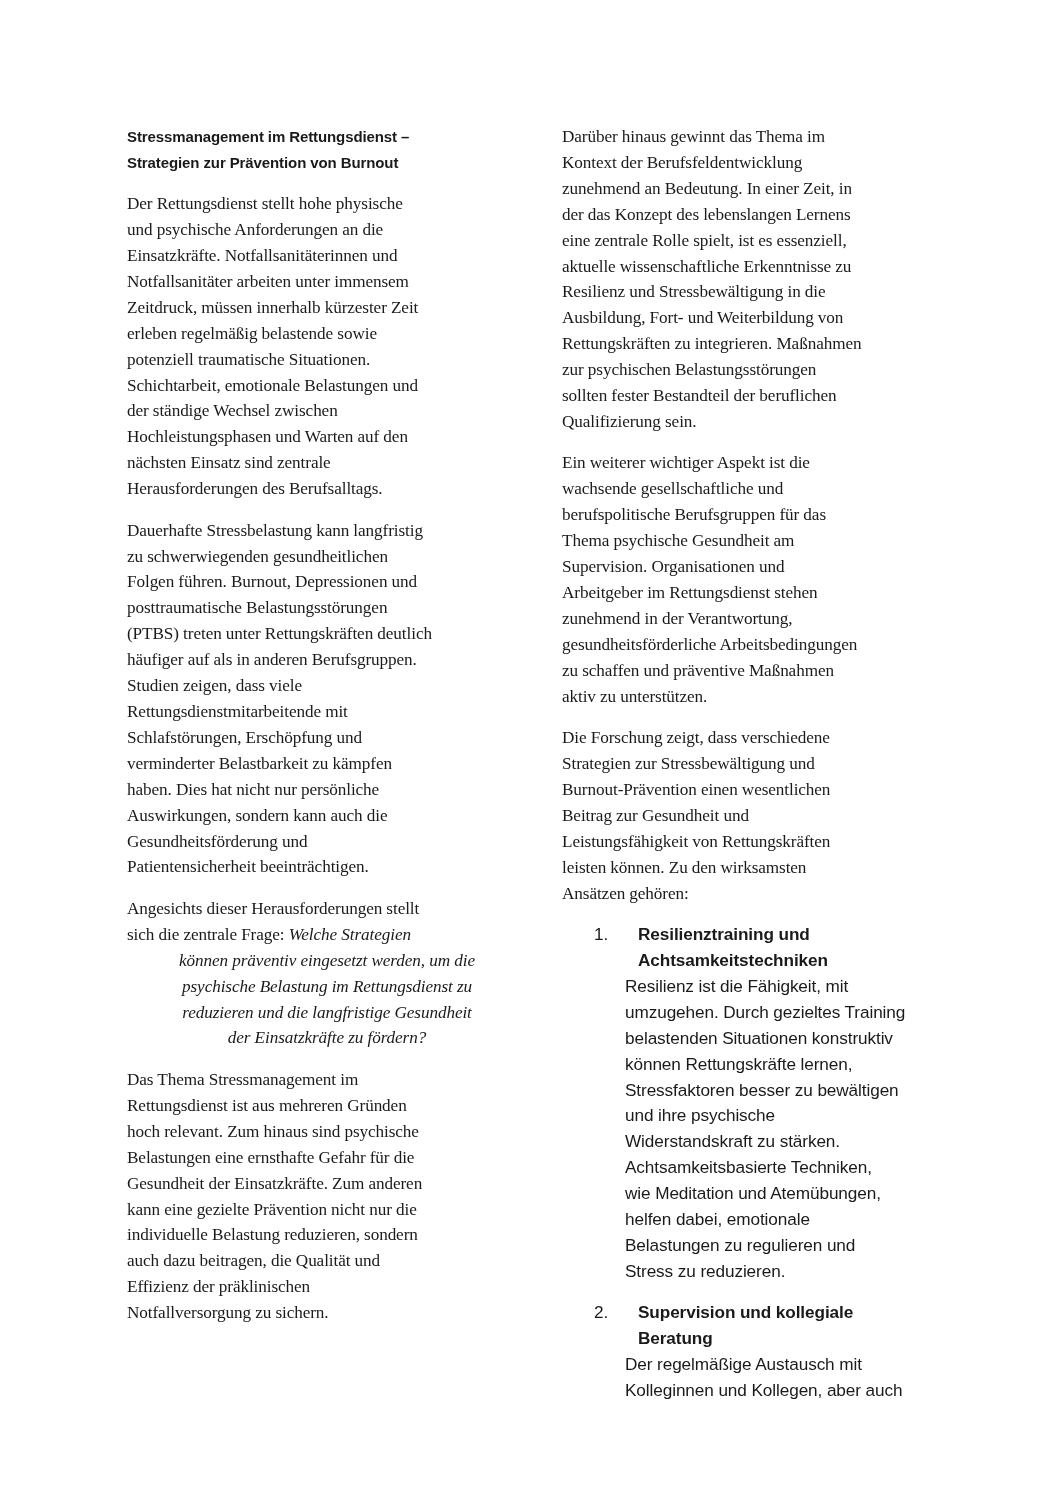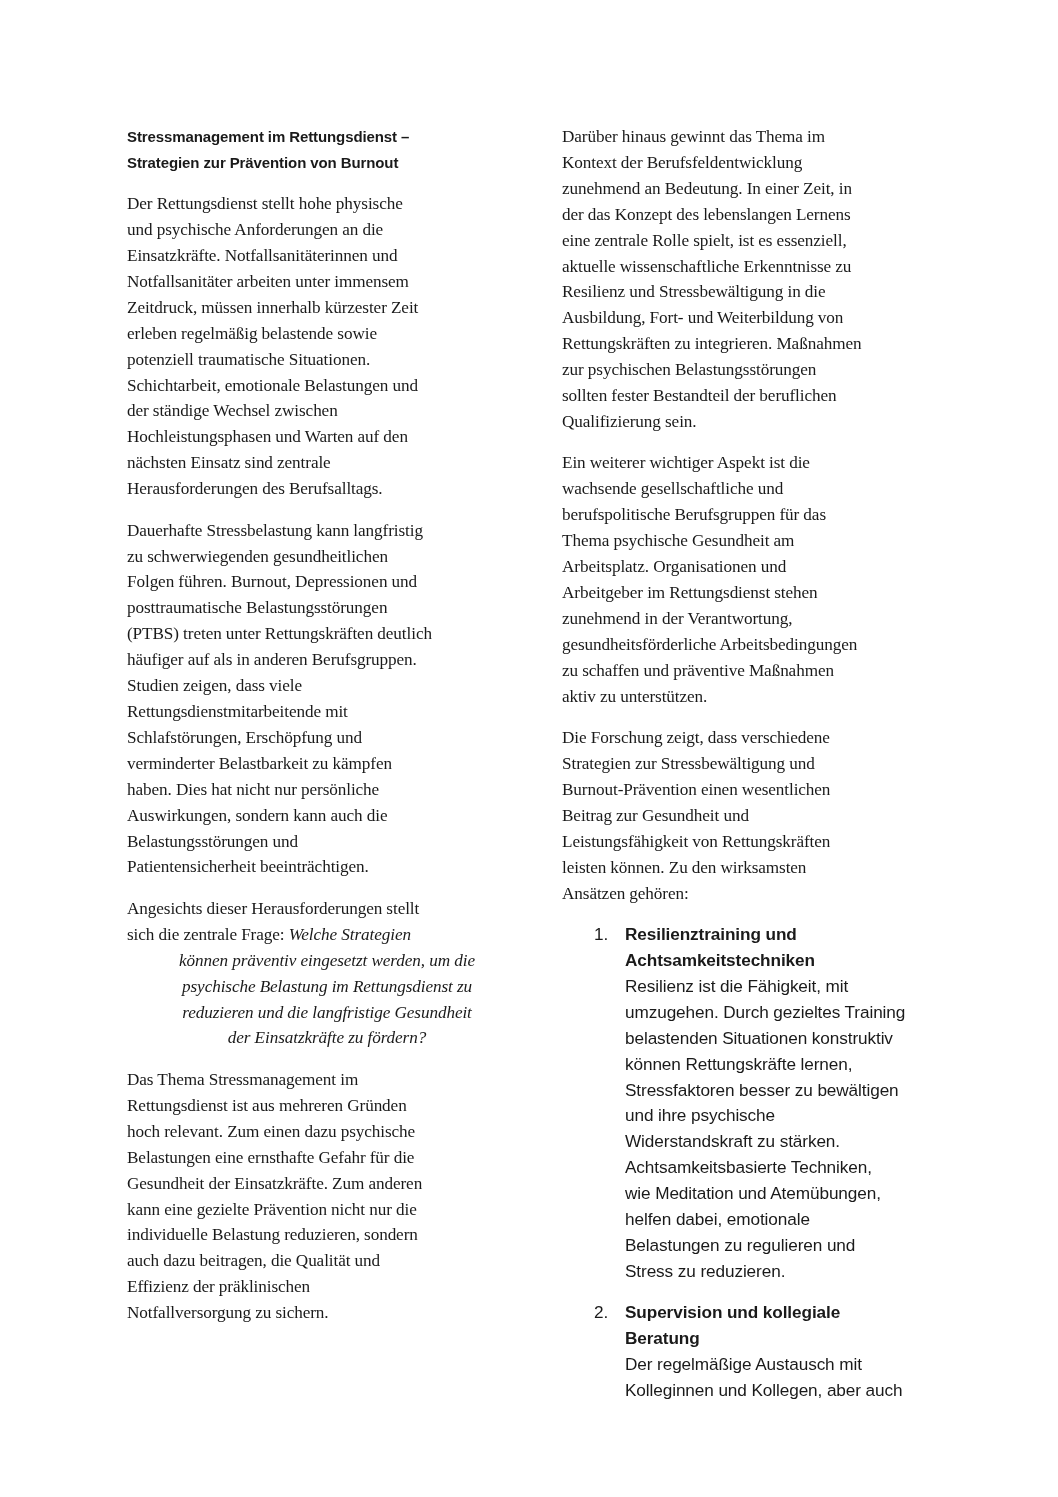--- a/index.html
+++ b/index.html
@@ -51,20 +51,21 @@
     }
     .list-number {
       position: absolute;
       left: 32px;
       top: 0;
       font-size: 17.2px;
       line-height: 25.9px;
     }
     .list-heading .line {
       font-weight: bold;
+      margin-left: 13px;
     }
   </style>
 </head>
 <body>
 
 <div class="page">
 
   <div class="column col-left">
 
     <div class="title">
@@ -93,37 +94,37 @@
       <span class="line">Folgen führen. Burnout, Depressionen und</span>
       <span class="line">posttraumatische Belastungsstörungen</span>
       <span class="line">(PTBS) treten unter Rettungskräften deutlich</span>
       <span class="line">häufiger auf als in anderen Berufsgruppen.</span>
       <span class="line">Studien zeigen, dass viele</span>
       <span class="line">Rettungsdienstmitarbeitende mit</span>
       <span class="line">Schlafstörungen, Erschöpfung und</span>
       <span class="line">verminderter Belastbarkeit zu kämpfen</span>
       <span class="line">haben. Dies hat nicht nur persönliche</span>
       <span class="line">Auswirkungen, sondern kann auch die</span>
-      <span class="line">Belastungsstörungen und</span>
+      <span class="line">Gesundheitsförderung und</span>
       <span class="line">Patientensicherheit beeinträchtigen.</span>
     </div>
 
     <div class="block">
       <span class="line">Angesichts dieser Herausforderungen stellt</span>
       <span class="line"><span>sich die zentrale Frage: </span><span class="italic">Welche Strategien</span></span>
       <span class="line italic">können präventiv eingesetzt werden, um die</span>
       <span class="line italic">psychische Belastung im Rettungsdienst zu</span>
       <span class="line italic">reduzieren und die langfristige Gesundheit</span>
       <span class="line italic">der Einsatzkräfte zu fördern?</span>
     </div>
 
     <div class="block">
       <span class="line">Das Thema Stressmanagement im</span>
       <span class="line">Rettungsdienst ist aus mehreren Gründen</span>
-      <span class="line">hoch relevant. Zum einen dazu psychische</span>
+      <span class="line">hoch relevant. Zum hinaus sind psychische</span>
       <span class="line">Belastungen eine ernsthafte Gefahr für die</span>
       <span class="line">Gesundheit der Einsatzkräfte. Zum anderen</span>
       <span class="line">kann eine gezielte Prävention nicht nur die</span>
       <span class="line">individuelle Belastung reduzieren, sondern</span>
       <span class="line">auch dazu beitragen, die Qualität und</span>
       <span class="line">Effizienz der präklinischen</span>
       <span class="line">Notfallversorgung zu sichern.</span>
     </div>
   </div>
 
@@ -142,21 +143,21 @@
       <span class="line">zur psychischen Belastungsstörungen</span>
       <span class="line">sollten fester Bestandteil der beruflichen</span>
       <span class="line">Qualifizierung sein.</span>
     </div>
 
     <div class="block">
       <span class="line">Ein weiterer wichtiger Aspekt ist die</span>
       <span class="line">wachsende gesellschaftliche und</span>
       <span class="line">berufspolitische Berufsgruppen für das</span>
       <span class="line">Thema psychische Gesundheit am</span>
-      <span class="line">Arbeitsplatz. Organisationen und</span>
+      <span class="line">Supervision. Organisationen und</span>
       <span class="line">Arbeitgeber im Rettungsdienst stehen</span>
       <span class="line">zunehmend in der Verantwortung,</span>
       <span class="line">gesundheitsförderliche Arbeitsbedingungen</span>
       <span class="line">zu schaffen und präventive Maßnahmen</span>
       <span class="line">aktiv zu unterstützen.</span>
     </div>
 
     <div class="block">
       <span class="line">Die Forschung zeigt, dass verschiedene</span>
       <span class="line">Strategien zur Stressbewältigung und</span>

